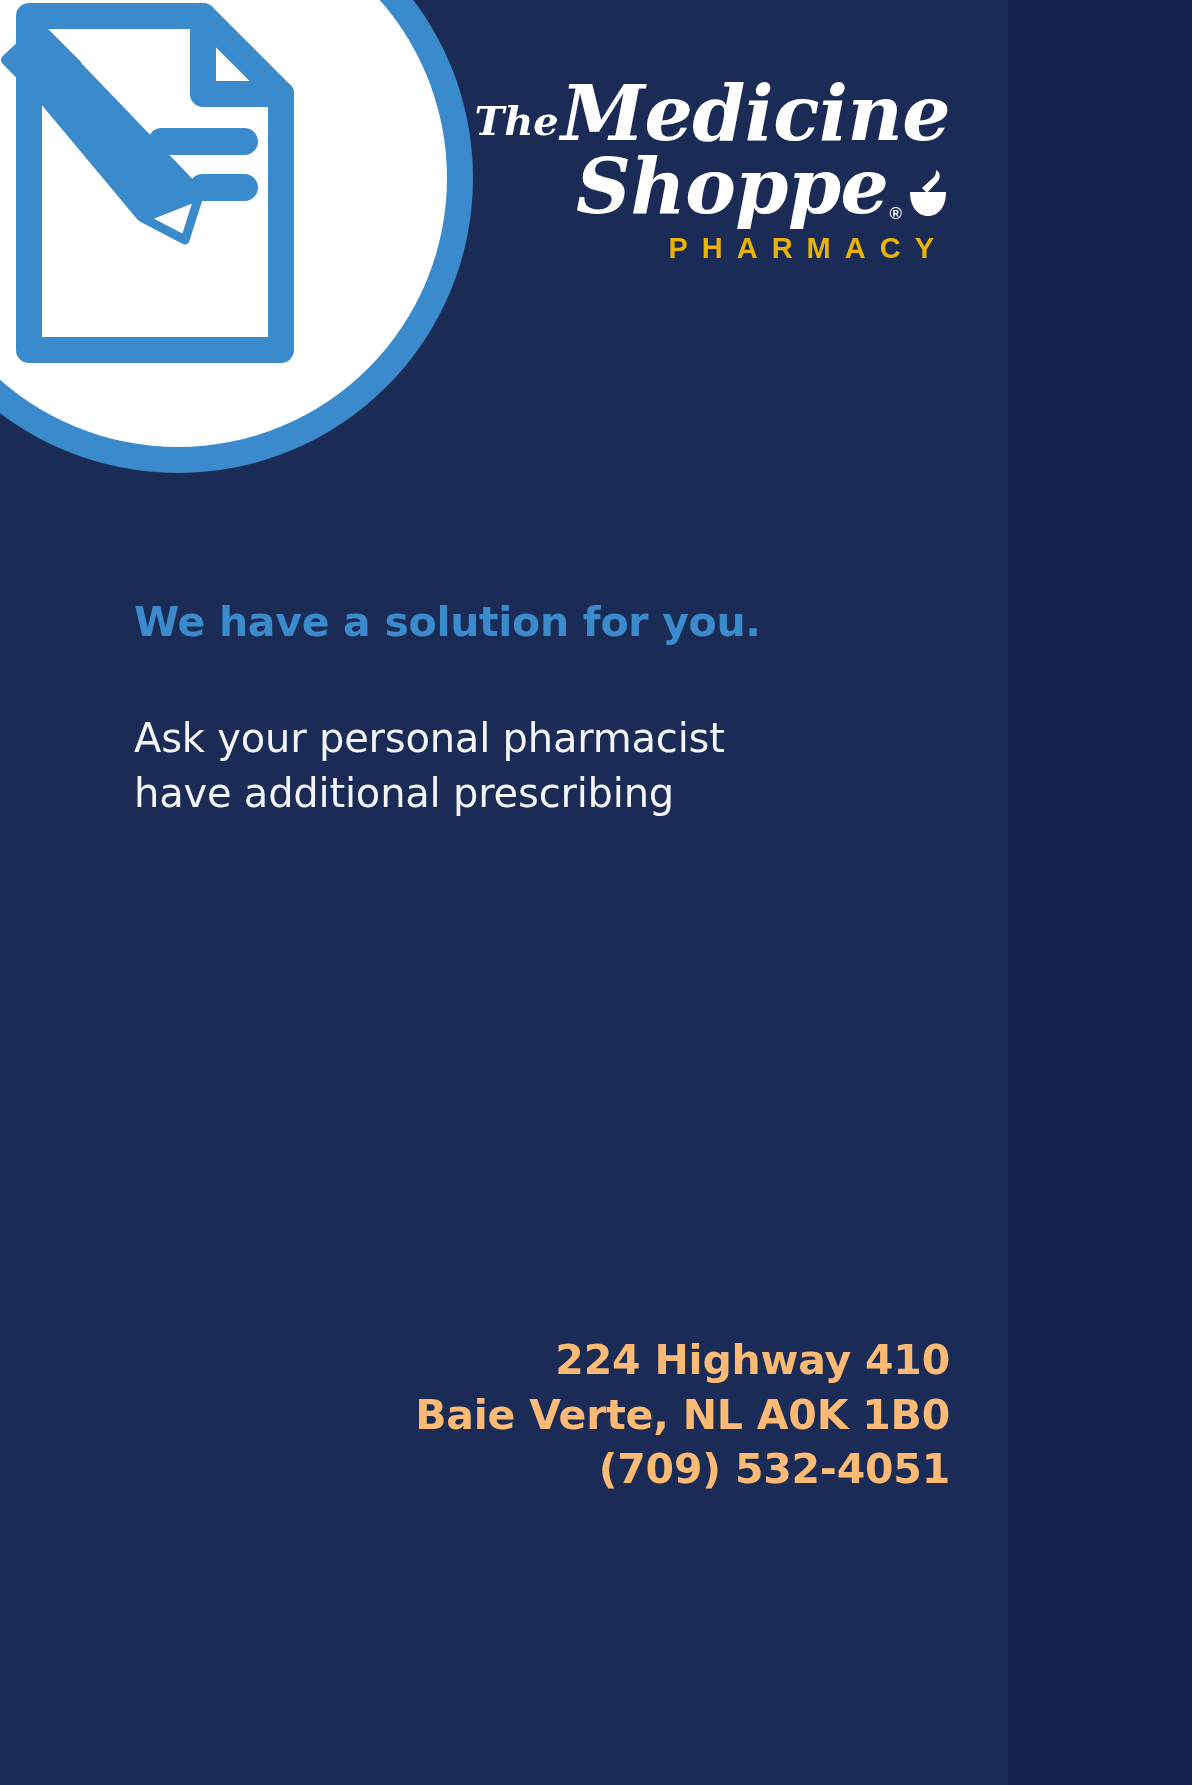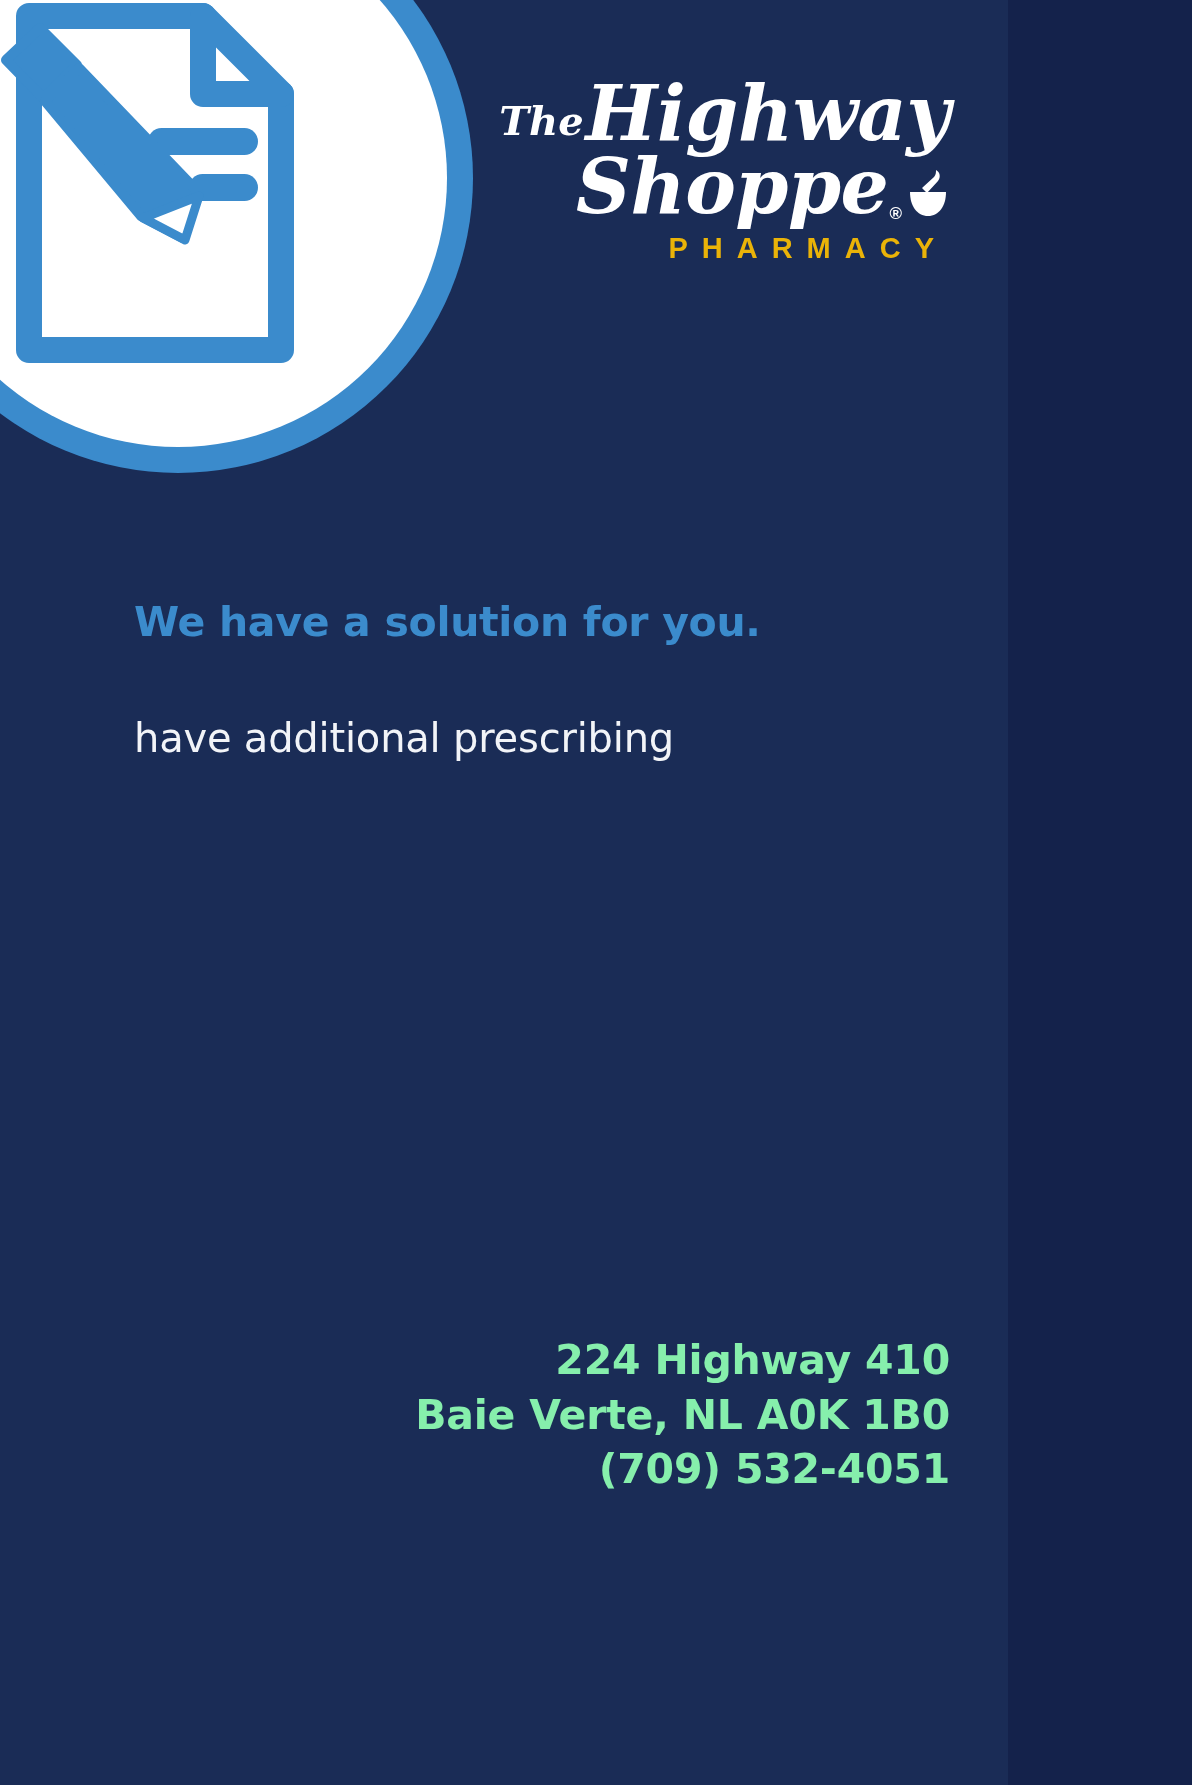--- a/index.html
+++ b/index.html
@@ -146,21 +146,21 @@
     margin: 66px 0 0 0;
   }
   .body-copy .bc-line { display: block; white-space: nowrap; }
 
   
   .address {
     position: absolute;
     right: 58px;
     bottom: 288px;
     text-align: right;
-    color: #86efac;
+    color: #fdba74;
     font-family: "DejaVu Sans", sans-serif;
     font-weight: 700;
     font-size: 41px;
     line-height: 1.33;
     letter-spacing: -0.2px;
   }
   .address .addr-line { display: block; white-space: nowrap; }
 </style>
 </head>
 <body>
@@ -183,38 +183,39 @@
         <path d="M13 72 L47 40 L84 77 L50 110 Z"></path>
         <path d="M52 113 L86 80 L206 205 L190 250 L148 228 Z"></path>
       </g>
       <path d="M150 230 L192 252 L206 208 Z" fill="#ffffff" stroke="#3b8bcc" stroke-width="9" stroke-linejoin="round"></path>
     </svg>
   </div>
 
   <div class="logo">
     <div class="logo-row">
       <span class="logo-the">The</span>
-      <span class="logo-l1">Highway</span>
+      <span class="logo-l1">Medicine</span>
     </div>
     <div class="logo-row">
       <span class="logo-l2">Shoppe</span>
       <span class="logo-reg">®</span>
       <svg class="mortar" viewBox="0 0 44 52">
         <path d="M30 2 C34 4 35 9 32 13 L21 25 L16 20 L28 9 C30 7 30 4 30 2 Z" fill="#ffffff"></path>
         <path d="M4 24 H40 C40 38 33 48 22 48 C11 48 4 38 4 24 Z" fill="#ffffff"></path>
       </svg>
     </div>
     <div class="logo-pharmacy">PHARMACY</div>
   </div>
 
   <div class="copy">
 
     <p class="subhead">We have a solution for you.</p>
 
     <p class="body-copy">
+      <span class="bc-line">Ask your personal pharmacist</span>
       <span class="bc-line">have additional prescribing</span>
     </p>
   </div>
 
   <div class="address">
     <span class="addr-line">224 Highway 410</span>
     <span class="addr-line">Baie Verte, NL A0K 1B0</span>
     <span class="addr-line">(709) 532-4051</span>
   </div>
 

